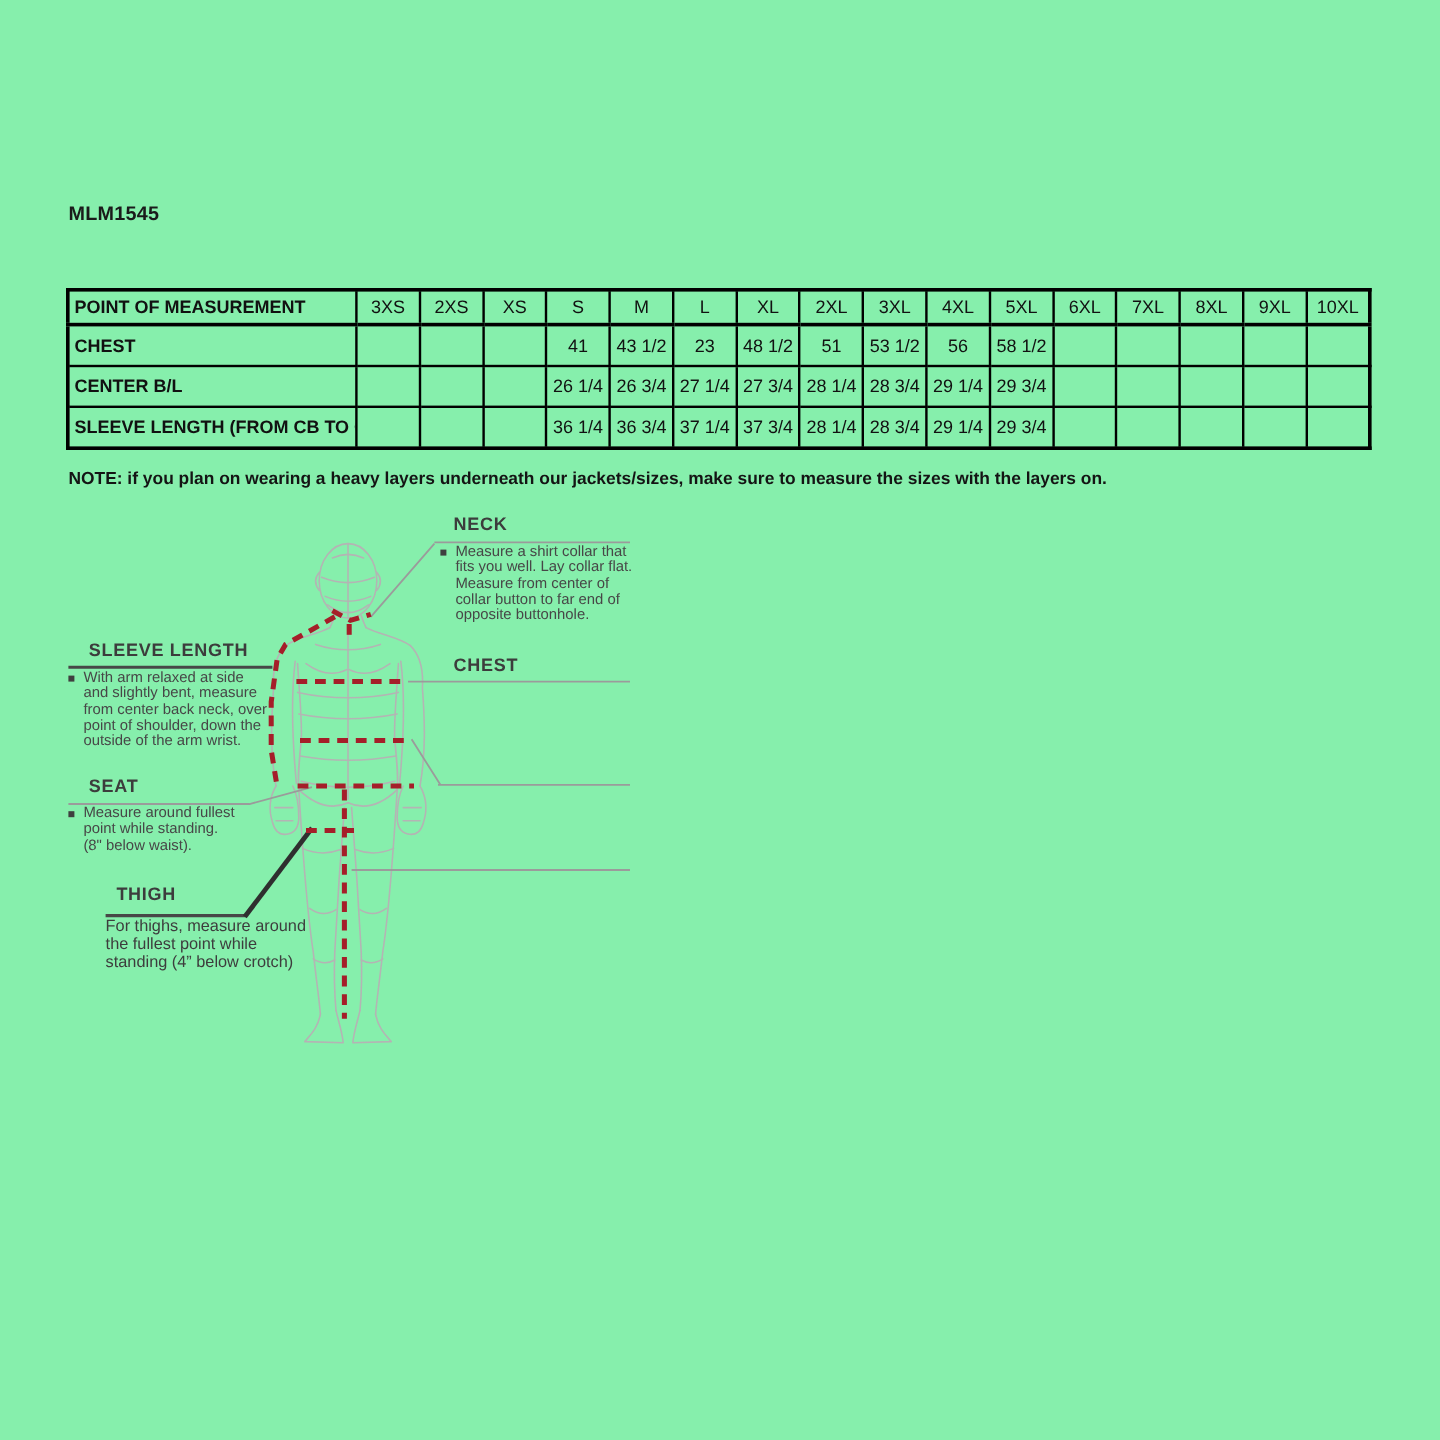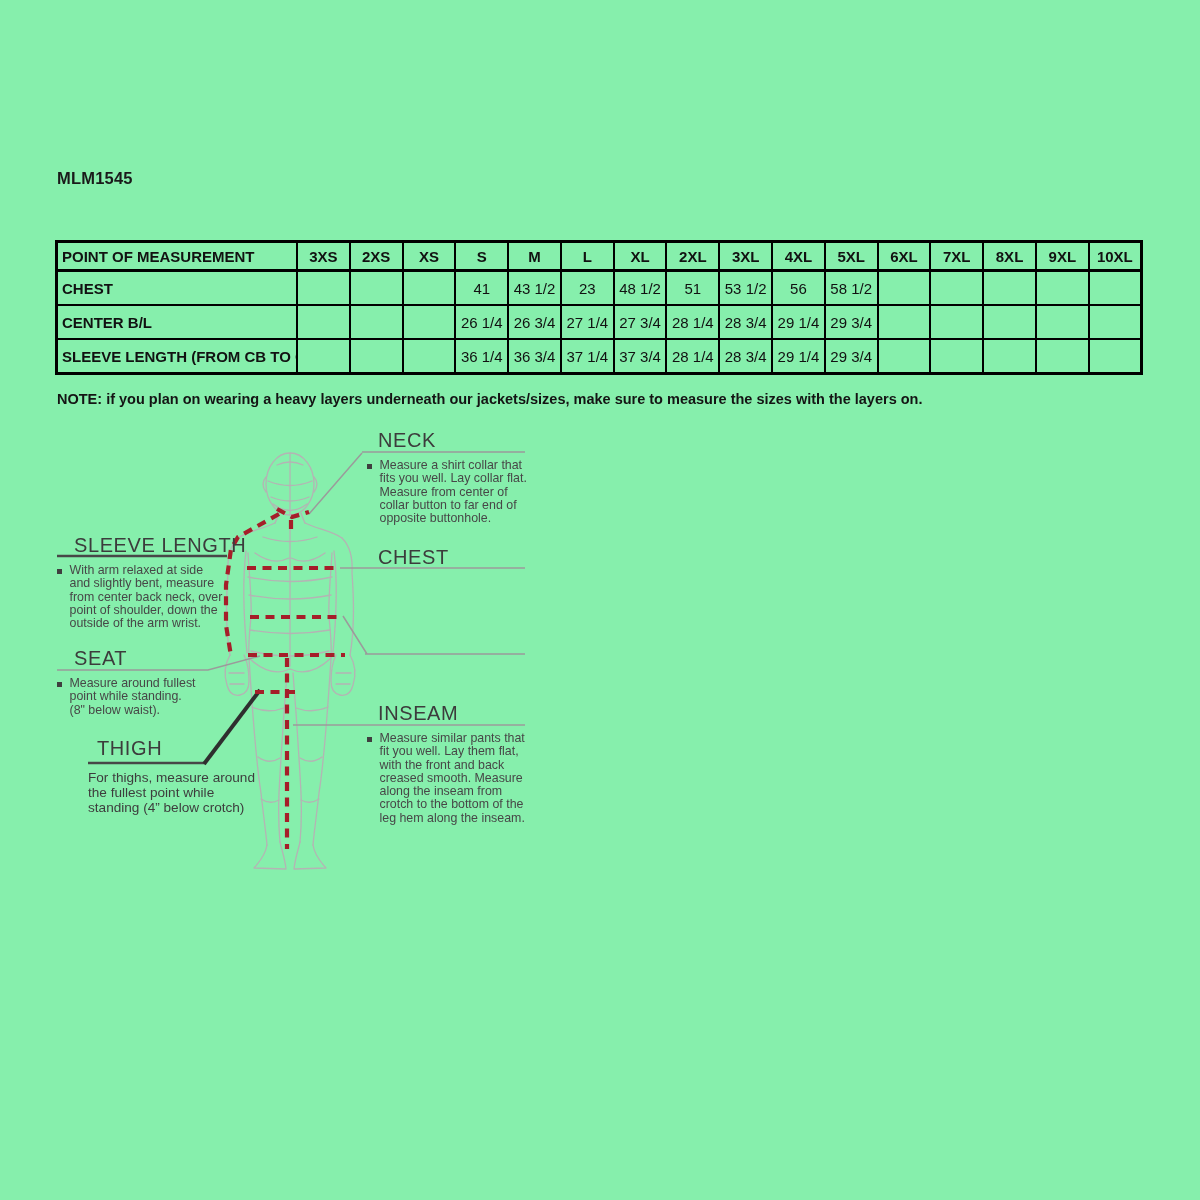--- a/index.html
+++ b/index.html
@@ -14,32 +14,32 @@
   
   table.size-table{
     position:absolute;left:55px;top:240px;width:1088px;height:128px;
     border-collapse:collapse;table-layout:fixed;
     border:3px solid #000;
   }
   table.size-table th,table.size-table td{
     border:2px solid #000;font-size:15px;text-align:center;vertical-align:middle;
     padding:0 2px;color:#111;overflow:hidden;white-space:nowrap;
   }
-  table.size-table thead th{font-weight:bold;height:26px;border-bottom:3px solid #000;}
+  table.size-table thead th{font-weight:normal;height:26px;border-bottom:3px solid #000;}
   table.size-table td{height:32px;font-weight:normal;}
   table.size-table .pom{width:232px;text-align:left;padding-left:4px;font-weight:bold;}
   
   .note{
     position:absolute;left:57px;top:391px;font-size:14.5px;font-weight:bold;color:#141414;
   }
   
   .diagram-svg{position:absolute;left:55px;top:425px;}
   .lbl{position:absolute;}
   .lbl-title{
-    font-size:20px;color:#3c3c3c;letter-spacing:.6px;font-weight:400;
+    font-size:15px;color:#3c3c3c;letter-spacing:.6px;font-weight:700;
   }
   .lbl-body{display:flex;margin-top:7px;}
   .bullet{
     width:4.5px;height:4.5px;background:#3f3f3f;margin:5px 8px 0 0;flex:none;
   }
   .lbl-text{
     font-size:12.4px;line-height:13.3px;color:#474747;white-space:pre-line;width:185px;
   }
   .thigh-text{
     font-size:13.6px;line-height:15.2px;color:#3d3d3d;white-space:pre-line;width:200px;
@@ -232,33 +232,20 @@
 collar button to far end of
 opposite buttonhole.</div>
     </div>
   </div>
 
   <div class="lbl t-chest">
     <div class="lbl-title">CHEST</div>
   </div>
 
 
-  <div class="lbl t-inseam">
-    <div class="lbl-title">INSEAM</div>
-    <div class="lbl-body">
-      <span class="bullet"></span>
-      <div class="lbl-text">Measure similar pants that
-fit you well. Lay them flat,
-with the front and back
-creased smooth. Measure
-along the inseam from
-crotch to the bottom of the
-leg hem along the inseam.</div>
-    </div>
-  </div>
 
   <div class="lbl t-sleeve">
     <div class="lbl-title">SLEEVE LENGTH</div>
     <div class="lbl-body">
       <span class="bullet"></span>
       <div class="lbl-text">With arm relaxed at side
 and slightly bent, measure
 from center back neck, over
 point of shoulder, down the
 outside of the arm wrist.</div>

